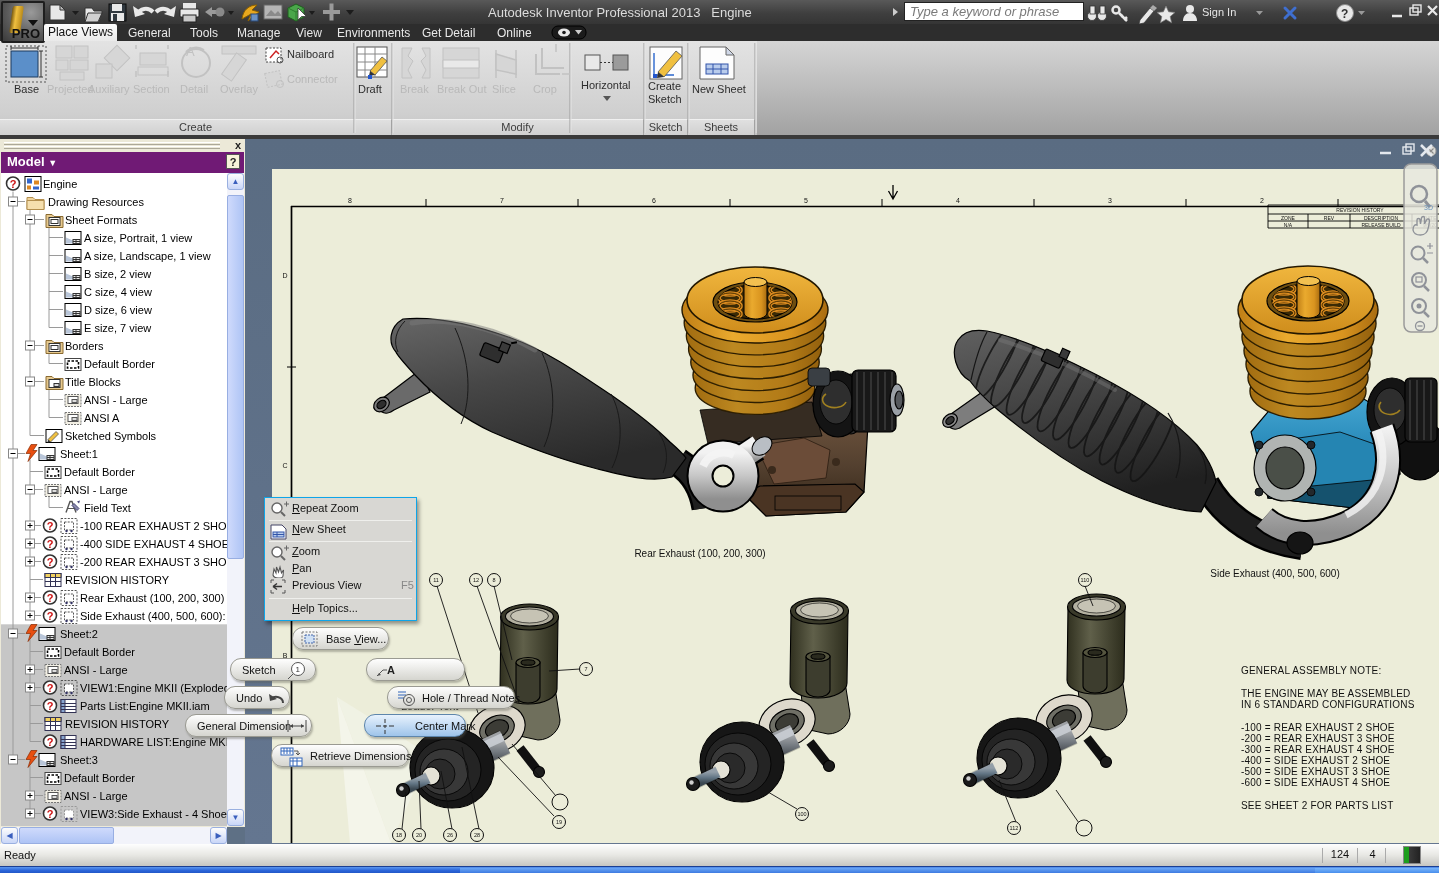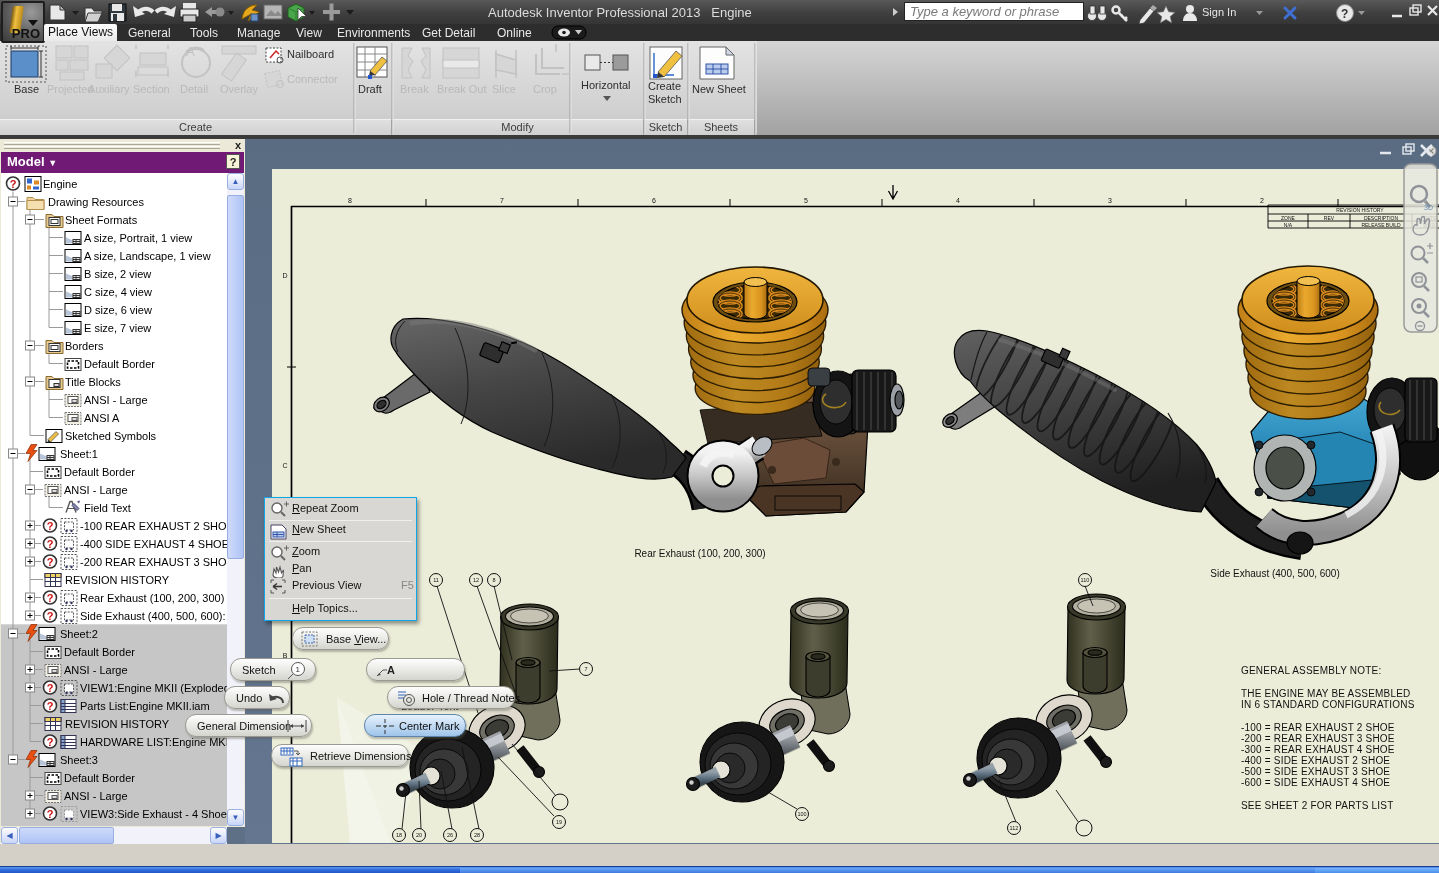--- a/index.html
+++ b/index.html
@@ -939,20 +939,26 @@
       <div class="sthumb" style="left:0;top:22px;width:17px;height:364px;"></div>
       <div class="sbtn" style="left:0;top:636px;">▼</div>
       </div>
     <div id="hscroll">
         <div class="sbtn" style="left:0;top:0;">◀</div>
       <div class="sthumbh" style="left:18px;top:0;width:95px;height:17px;"></div>
       <div class="sbtn" style="left:209px;top:0;">▶</div>
       </div>
     <div id="panel-corner"></div>
     </div>
+<div class="abs" id="statusbar">
+    <span style="position:absolute;left:4px;top:5px;">Ready</span>
+    <span style="position:absolute;left:1322px;top:4px;width:36px;text-align:center;border-left:1px solid #aaa;border-right:1px solid #aaa;height:15px;">124</span>
+    <span style="position:absolute;left:1360px;top:4px;width:26px;text-align:center;border-right:1px solid #aaa;height:15px;">4</span>
+    <span style="position:absolute;left:1403px;top:2px;width:18px;height:18px;background:linear-gradient(90deg,#1d9e1d 30%,#3a3a3a 30%,#222 100%);border:1px solid #888;"></span>
+  </div>
     <div class="abs" id="taskbar">
       <span style="position:absolute;left:460px;top:1px;width:979px;height:6px;background:linear-gradient(#6aa6f5,#3572dd);"></span>
       <span style="position:absolute;left:1315px;top:1px;width:124px;height:6px;background:linear-gradient(#7ab6fa,#3e86ea);"></span>
     </div>
 
   <div class="abs" id="ctxmenu">
     <svg width="20" height="17" style="position:absolute;left:4px;top:3px;">
         <circle cx="8" cy="7" r="5" fill="#fff" stroke="#666" stroke-width="1.4"></circle>
         <line x1="12" y1="11" x2="16" y2="15" stroke="#666" stroke-width="2"></line>
         <path d="M 15 3 l 5 0 m -2.5 -2.5 l 0 5" stroke="#666"></path>
@@ -1018,21 +1024,21 @@
     </div>
   <div class="pill" style="left:387px;top:686px;width:128px;">
       <span class="t" style="left:34px;">Hole / Thread Notes</span>
     <svg width="22" height="19" style="position:absolute;left:8px;top:2px;">
         <path d="M 2 3 l 8 0 M 2 6 l 8 0 M 2 9 l 6 0" stroke="#3366bb"></path>
         <circle cx="13" cy="11" r="5.5" fill="none" stroke="#555"></circle>
         <circle cx="13" cy="11" r="2.5" fill="none" stroke="#555"></circle>
       </svg>
     </div>
   <div class="pill blue" style="left:364px;top:714px;width:102px;">
-      <span class="t" style="left:34px;">Center Mark</span>
+      <span class="t" style="left:50px;">Center Mark</span>
     <svg width="22" height="19" style="position:absolute;left:9px;top:2px;">
         <path d="M 2 9 l 5 0 M 9 9 l 4 0 M 15 9 l 5 0 M 11 2 l 0 4 M 11 8 l 0 3 M 11 13 l 0 4" stroke="#333"></path>
       </svg>
     </div>
   <div class="pill" style="left:185px;top:714px;width:127px;">
       <span class="t" style="left:11px;">General Dimension</span>
     <svg width="24" height="19" style="position:absolute;left:100px;top:2px;">
         <path d="M 2 3 l 0 12 M 20 3 l 0 12 M 4 9 l 14 0" stroke="#444" fill="none"></path>
         <path d="M 4 9 l 3 -2 l 0 4 z M 18 9 l -3 -2 l 0 4 z" fill="#444"></path>
       </svg>

